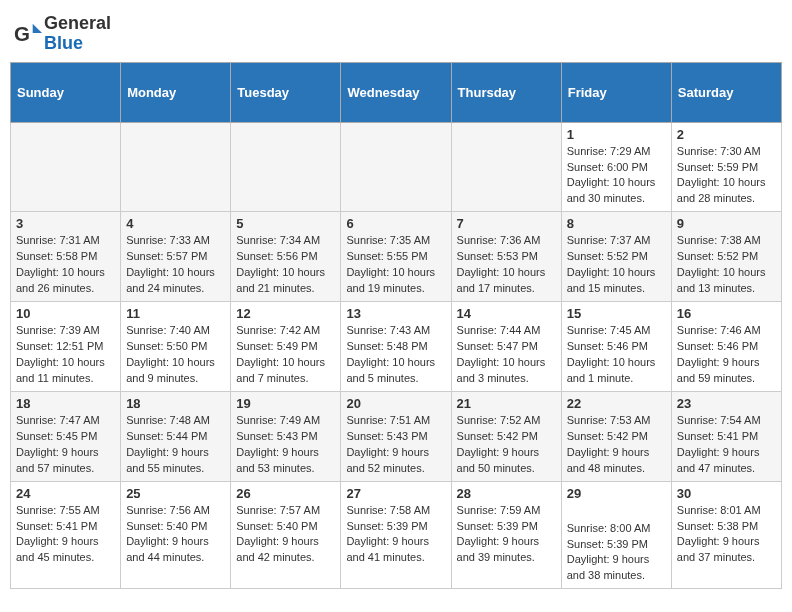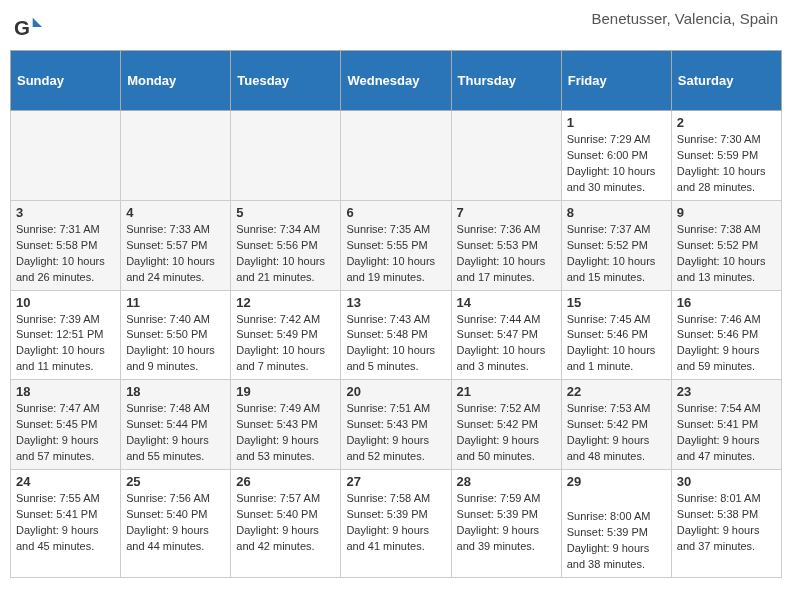--- a/index.html
+++ b/index.html
@@ -82,23 +82,28 @@
   </style>
 </head>
 <body>
 
 <div class="header">
   <div class="logo">
     <svg class="logo-icon" viewBox="0 0 30 30" xmlns="http://www.w3.org/2000/svg">
       <text x="0" y="22" font-size="22" font-family="Arial" font-weight="bold" fill="#333">G</text>
       <polygon points="20,4 30,14 20,14" fill="#2a74b8"></polygon>
     </svg>
+    <div>
+      <div class="logo-text">
+        <span class="logo-general">General</span><br>
+        <span class="logo-blue">Blue</span>
+      </div>
+    </div>
   </div>
   <div class="title-block">
-    <div class="location">Benetusser, Valencia, Spain</div>
   </div>
 </div>
 
 <table>
   <thead>
     <tr id="weekday-header">
     <th>Sunday</th>
         <th>Monday</th>
         <th>Tuesday</th>
         <th>Wednesday</th>

